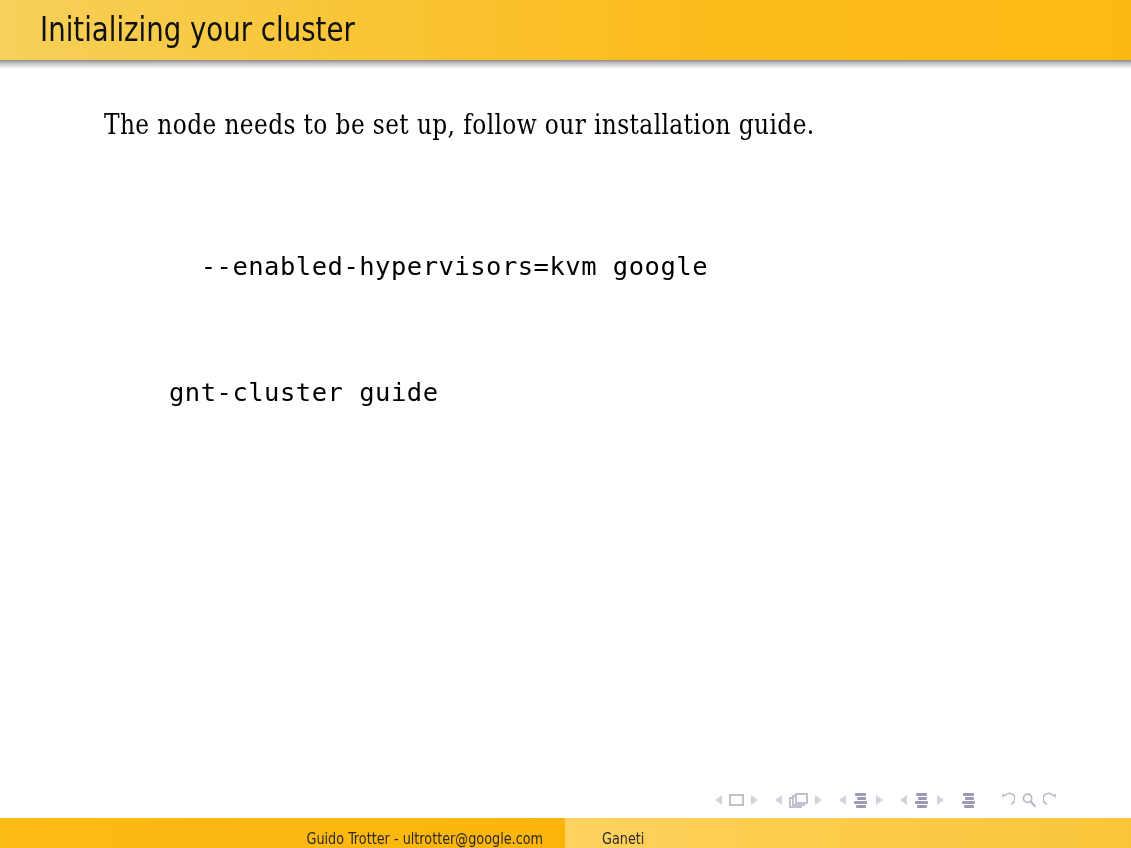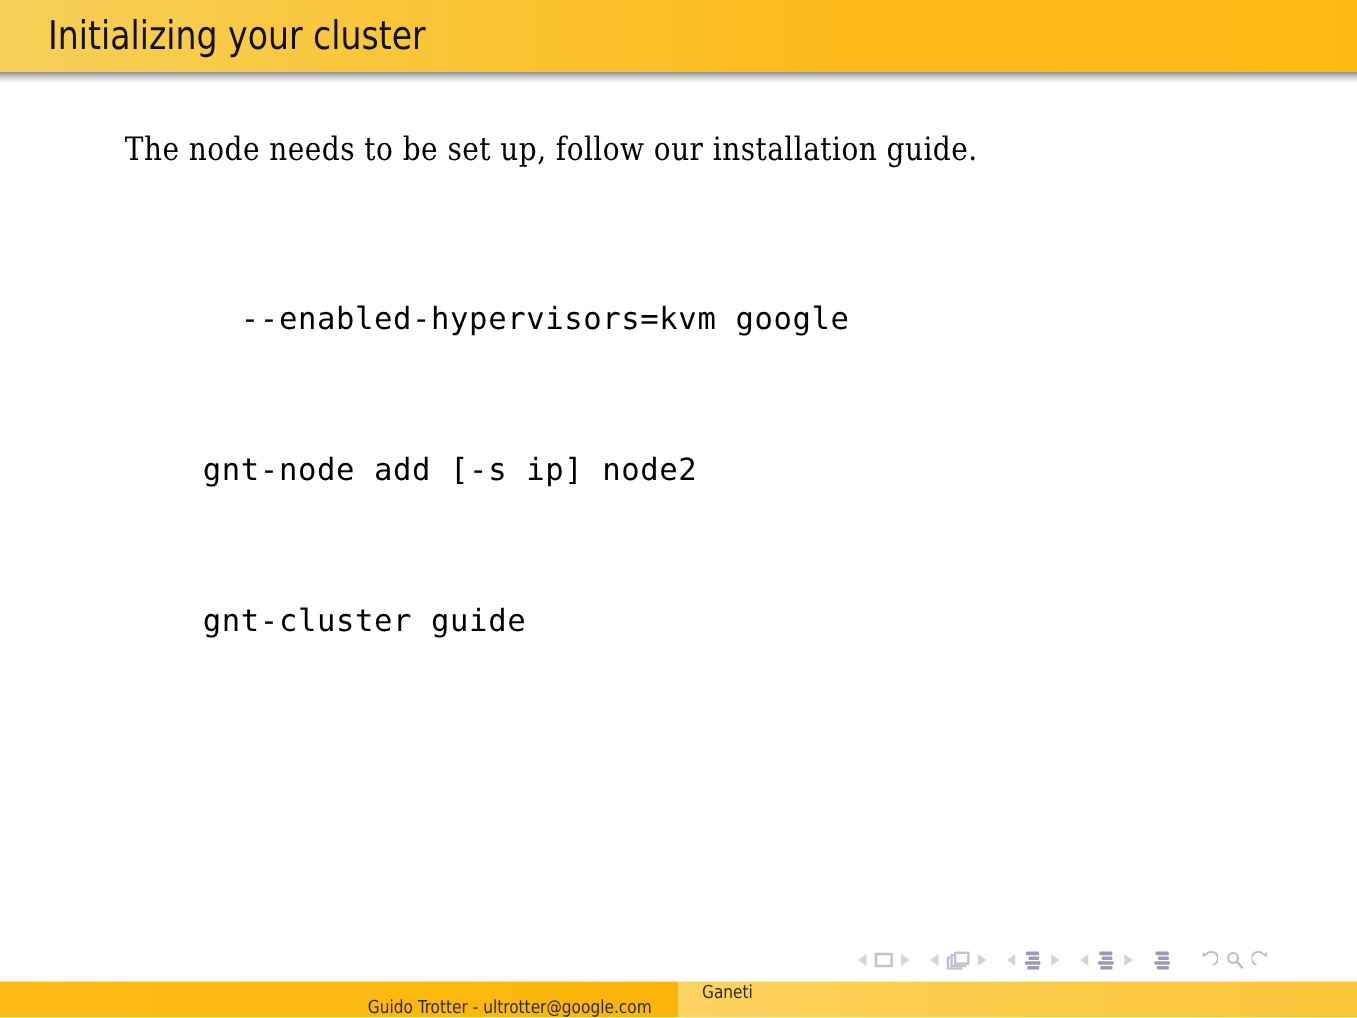--- a/index.html
+++ b/index.html
@@ -181,22 +181,22 @@
     color: #2b2b2b;
     white-space: nowrap;
     transform: scaleX(0.95);
     transform-origin: right center;
   }
   #footer-title {
     width: 566px;
     height: 30px;
     background: linear-gradient(to right, #fdd261 0%, #fccd4e 35%, #fbc943 70%, #fac53a 100%);
     display: flex;
-    align-items: flex-start;
-    padding-left: 20px;
+    align-items: flex-end;
+    padding-left: 37px;
     box-sizing: border-box;
   }
   #footer-title span {
     font-family: "DejaVu Sans Condensed", "Liberation Sans Narrow", "Liberation Sans", sans-serif;
     font-size: 15px;
     color: #2b2b2b;
     white-space: nowrap;
     transform: scaleX(0.95);
     transform-origin: left center;
   }
@@ -209,21 +209,20 @@
   <div id="frame-title-bar">
     <div id="frame-title">Initializing your cluster</div>
   </div>
   <div id="header-shadow"></div>
 
   <div id="slide-body">
     <div id="intro-text">The node needs to be set up, follow our installation guide.</div>
 
     <div id="code-block">
       <div class="code-line">  --enabled-hypervisors=kvm google</div>
-      <div class="code-line">gnt-node add [-s ip] node2</div>
       <div class="code-line">gnt-cluster guide</div>
       
     </div>
   </div>
 
   <div id="nav-symbols">
 
     <div class="nav-group">
       <span class="nav-arrow left"></span>
       <span class="nav-glyph glyph-slide"></span>

